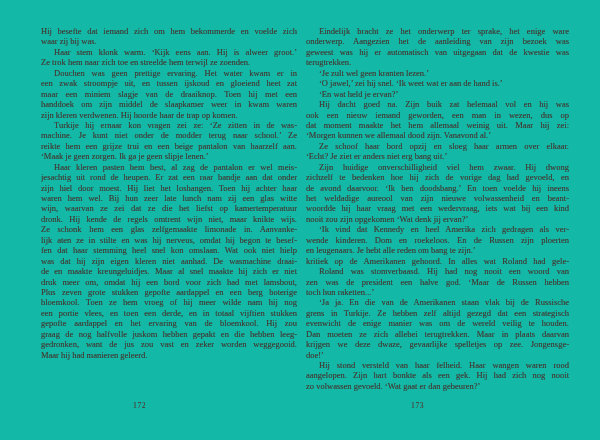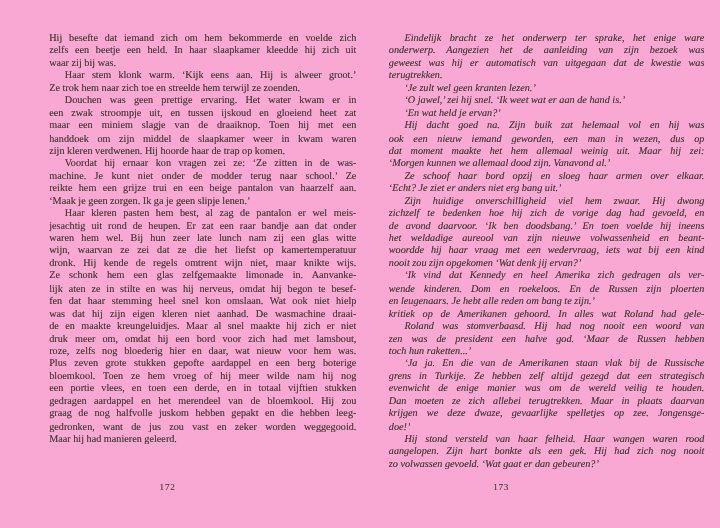--- a/index.html
+++ b/index.html
@@ -4,33 +4,33 @@
 <style>
   html, body { margin: 0; padding: 0; }
   body {
     width: 600px; height: 440px;
     background: #fdfdfc;
     overflow: hidden;
   }
   .spread {
     position: relative;
     width: 600px; height: 440px;
-    background: #f9a8d4;
+    background: #14b8a6;
     font-family: "Liberation Serif", "DejaVu Serif", serif;
     color: #403a34;
   }
   .page-col {
     position: absolute;
     top: 26px;
     font-size: 8.5px;
     line-height: 10.45px;
     text-shadow: 0 0 0.35px rgba(72, 66, 58, 0.55);
   }
   .col-left  { left: 41px;  width: 256px; }
-  .col-right { left: 324px; width: 263px; font-style: italic; }
+  .col-right { left: 306px; width: 263px; }
   .line {
     height: 10.45px;
     overflow: hidden;
     text-align: justify;
     text-align-last: justify;
   }
   .line.end { text-align-last: left; }
   .line.indent { text-indent: 13px; }
   .pagenum {
     position: absolute;
@@ -44,49 +44,48 @@
   }
   .pagenum-left  { left: 133px; }
   .pagenum-right { left: 411px; }
 </style>
 </head>
 <body>
 
 <div class="spread">
   <div class="page-col col-left">
       <div class="line">Hij besefte dat iemand zich om hem bekommerde en voelde zich</div>
-      <div class="line">zelfs een beetje een held. In haar slaapkamer kleedde hij zich uit</div>
       <div class="line end">waar zij bij was.</div>
       <div class="line indent">Haar stem klonk warm. ‘Kijk eens aan. Hij is alweer groot.’</div>
       <div class="line end">Ze trok hem naar zich toe en streelde hem terwijl ze zoenden.</div>
       <div class="line indent">Douchen was geen prettige ervaring. Het water kwam er in</div>
       <div class="line">een zwak stroompje uit, en tussen ijskoud en gloeiend heet zat</div>
       <div class="line">maar een miniem slagje van de draaiknop. Toen hij met een</div>
       <div class="line">handdoek om zijn middel de slaapkamer weer in kwam waren</div>
       <div class="line end">zijn kleren verdwenen. Hij hoorde haar de trap op komen.</div>
-      <div class="line indent">Voordat hij ernaar kon vragen zei ze: ‘Ze zitten in de was-</div>
+      <div class="line indent">Turkije hij ernaar kon vragen zei ze: ‘Ze zitten in de was-</div>
       <div class="line">machine. Je kunt niet onder de modder terug naar school.’ Ze</div>
       <div class="line">reikte hem een grijze trui en een beige pantalon van haarzelf aan.</div>
       <div class="line end">‘Maak je geen zorgen. Ik ga je geen slipje lenen.’</div>
       <div class="line indent">Haar kleren pasten hem best, al zag de pantalon er wel meis-</div>
       <div class="line">jesachtig uit rond de heupen. Er zat een raar bandje aan dat onder</div>
+      <div class="line">zijn hiel door moest. Hij liet het loshangen. Toen hij achter haar</div>
       <div class="line">waren hem wel. Bij hun zeer late lunch nam zij een glas witte</div>
       <div class="line">wijn, waarvan ze zei dat ze die het liefst op kamertemperatuur</div>
       <div class="line">dronk. Hij kende de regels omtrent wijn niet, maar knikte wijs.</div>
       <div class="line">Ze schonk hem een glas zelfgemaakte limonade in. Aanvanke-</div>
       <div class="line">lijk aten ze in stilte en was hij nerveus, omdat hij begon te besef-</div>
       <div class="line">fen dat haar stemming heel snel kon omslaan. Wat ook niet hielp</div>
       <div class="line">was dat hij zijn eigen kleren niet aanhad. De wasmachine draai-</div>
       <div class="line">de en maakte kreungeluidjes. Maar al snel maakte hij zich er niet</div>
       <div class="line">druk meer om, omdat hij een bord voor zich had met lamsbout,</div>
-      <div class="line">roze, zelfs nog bloederig hier en daar, wat nieuw voor hem was.</div>
       <div class="line">Plus zeven grote stukken gepofte aardappel en een berg boterige</div>
       <div class="line">bloemkool. Toen ze hem vroeg of hij meer wilde nam hij nog</div>
       <div class="line">een portie vlees, en toen een derde, en in totaal vijftien stukken</div>
-      <div class="line">gedragen aardappel en het merendeel van de bloemkool. Hij zou</div>
+      <div class="line">gepofte aardappel en het ervaring van de bloemkool. Hij zou</div>
       <div class="line">graag de nog halfvolle juskom hebben gepakt en die hebben leeg-</div>
       <div class="line">gedronken, want de jus zou vast en zeker worden weggegooid.</div>
       <div class="line end">Maar hij had manieren geleerd.</div>
     </div>
   <div class="page-col col-right">
       <div class="line indent">Eindelijk bracht ze het onderwerp ter sprake, het enige ware</div>
       <div class="line">onderwerp. Aangezien het de aanleiding van zijn bezoek was</div>
       <div class="line">geweest was hij er automatisch van uitgegaan dat de kwestie was</div>
       <div class="line end">terugtrekken.</div>
       <div class="line indent end">‘Je zult wel geen kranten lezen.’</div>

